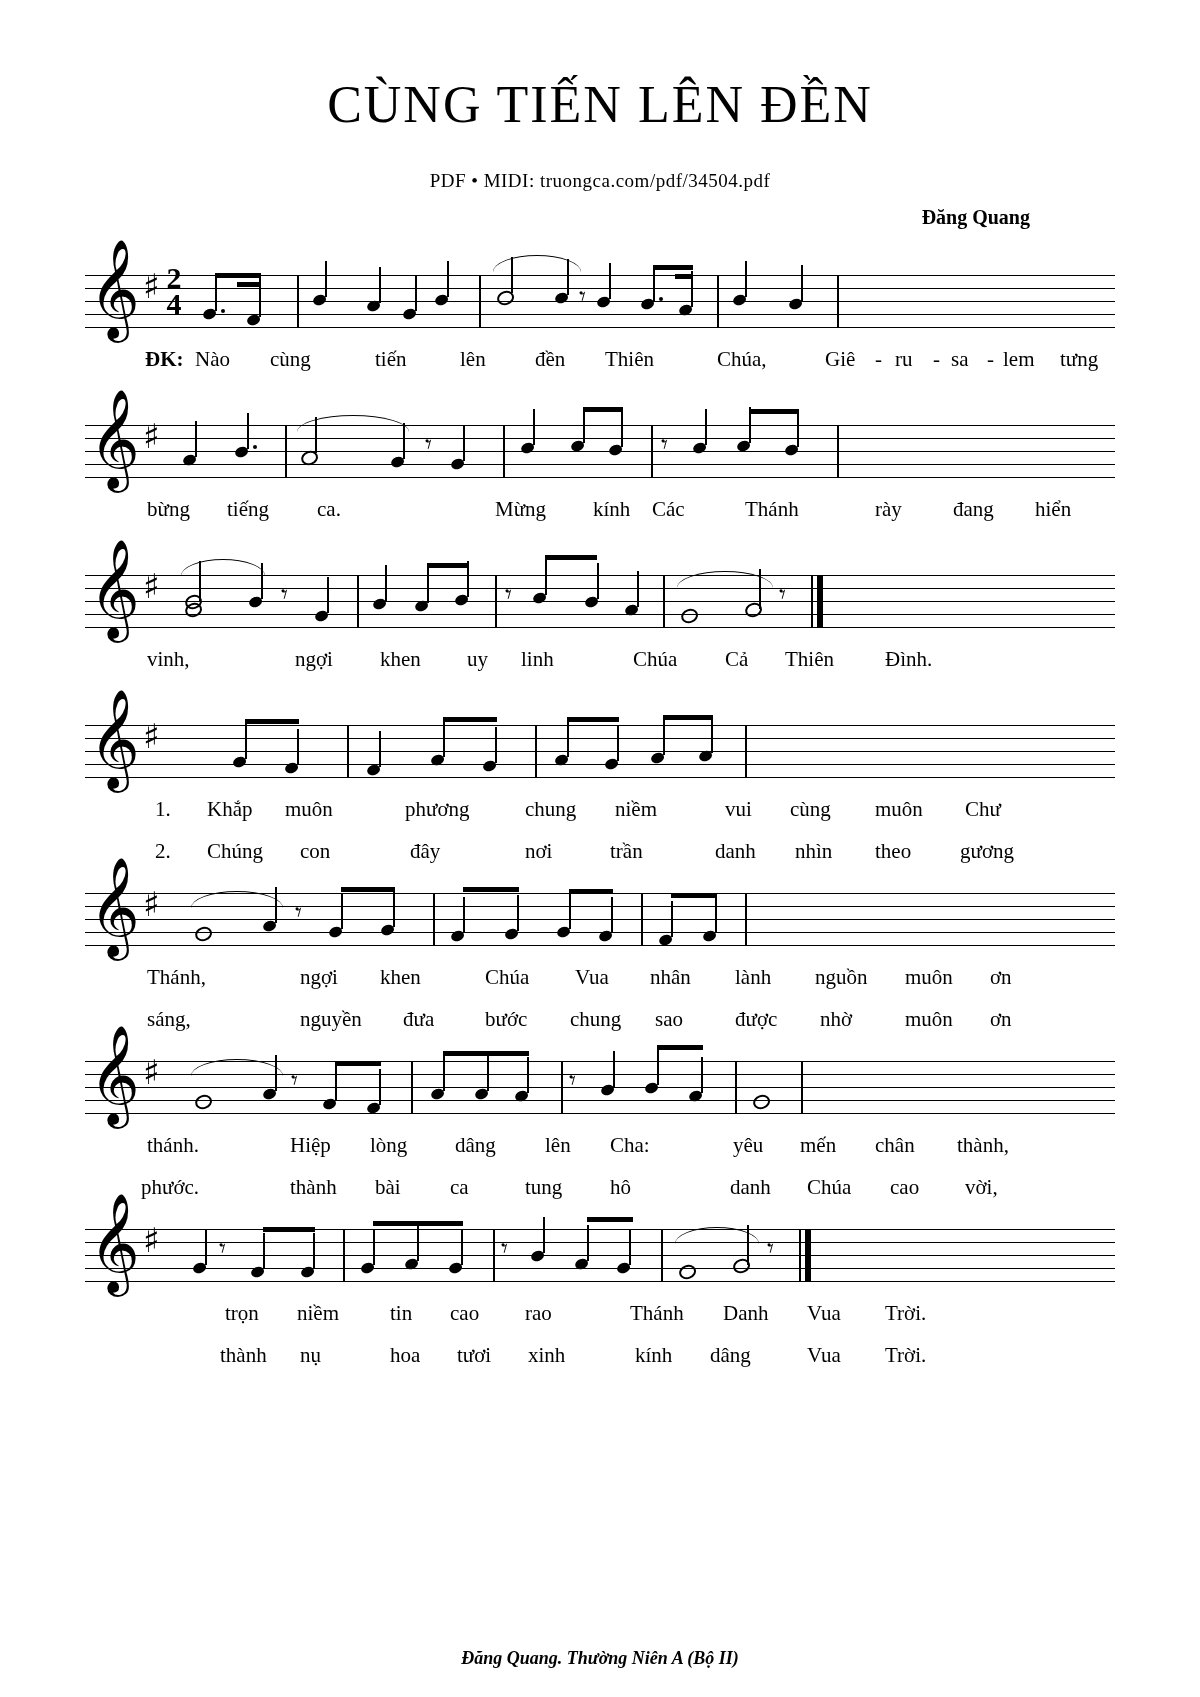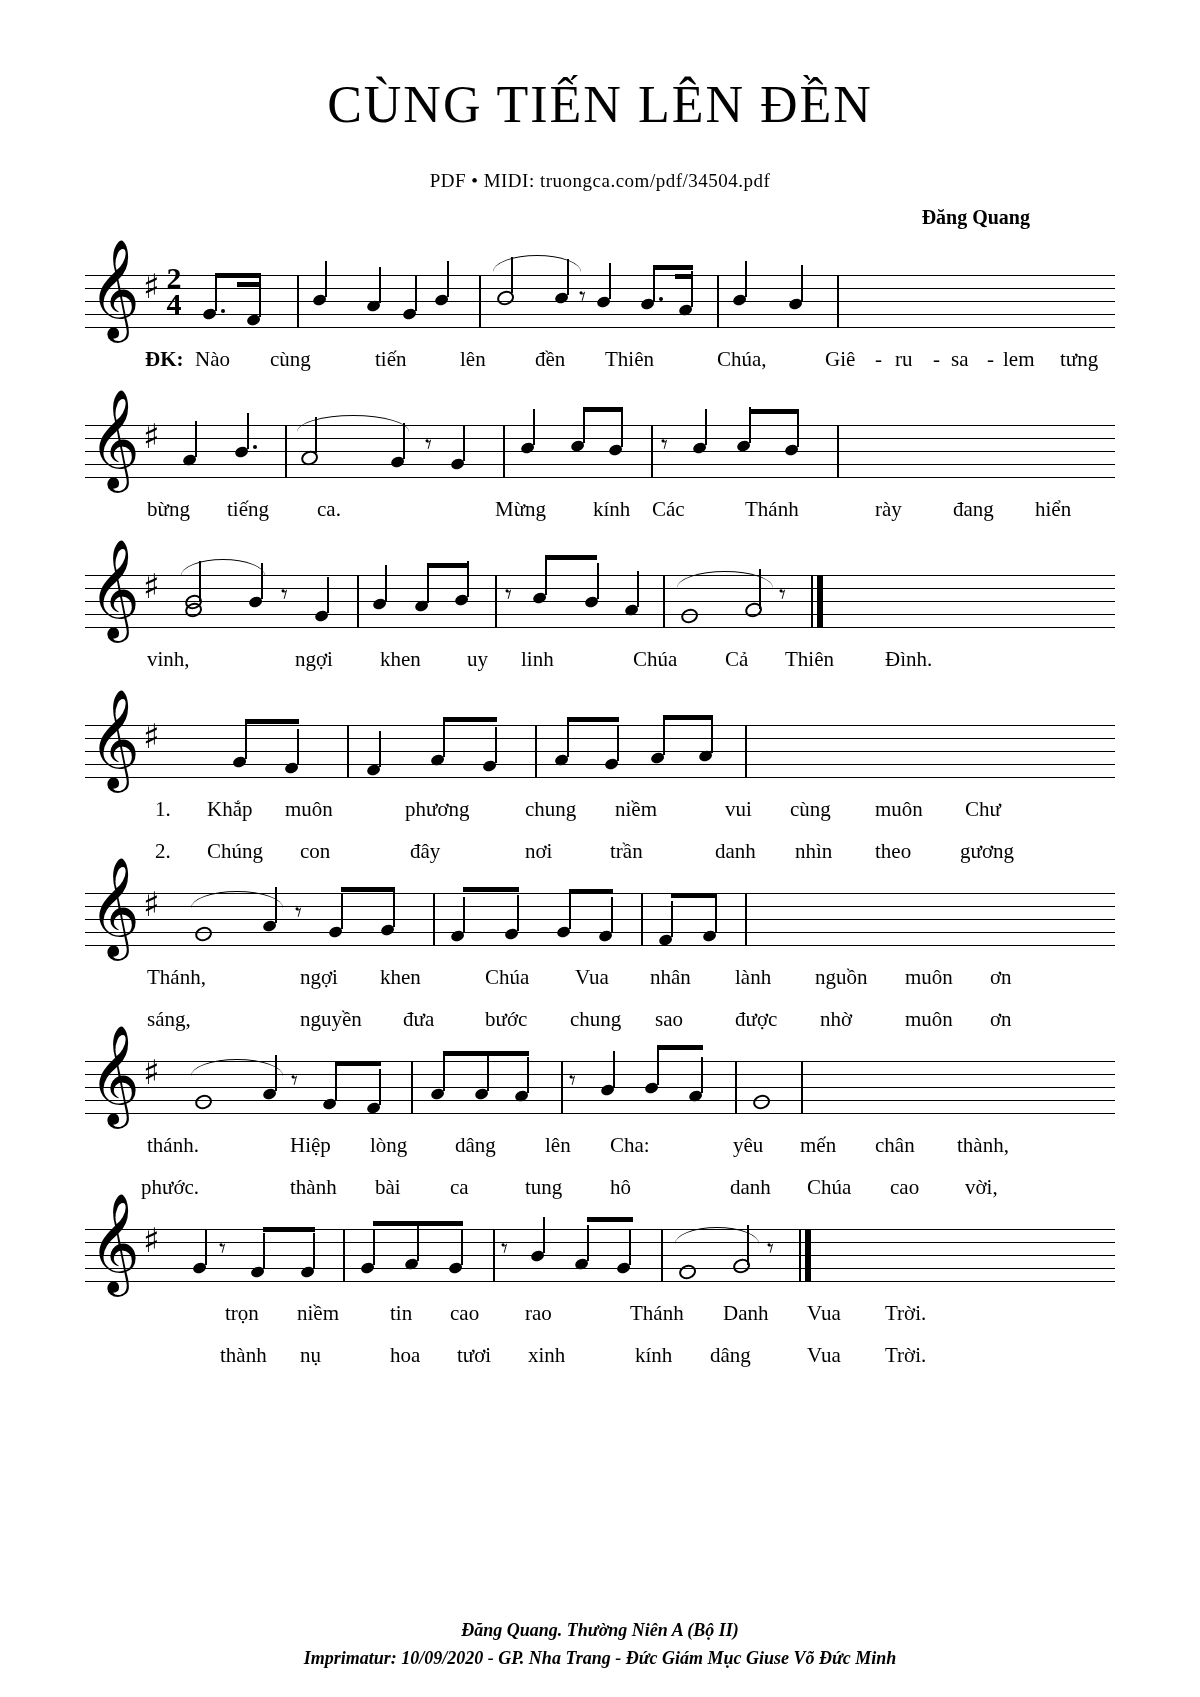--- a/index.html
+++ b/index.html
@@ -592,16 +592,15 @@
         <span style="left:625px">dâng</span>
         <span style="left:722px">Vua</span>
         <span style="left:800px">Trời.</span>
       </div>
     </div>
 
   </div>
 
   <div class="footer">
     <div>Đăng Quang. Thường Niên A (Bộ II)</div>
-    <div>Imprimatur: 10/09/2020 - GP. Nha Trang - Đức Giám Mục Giuse Võ Đức Minh</div>
   </div>
 
 </div>
 
 </body></html>

